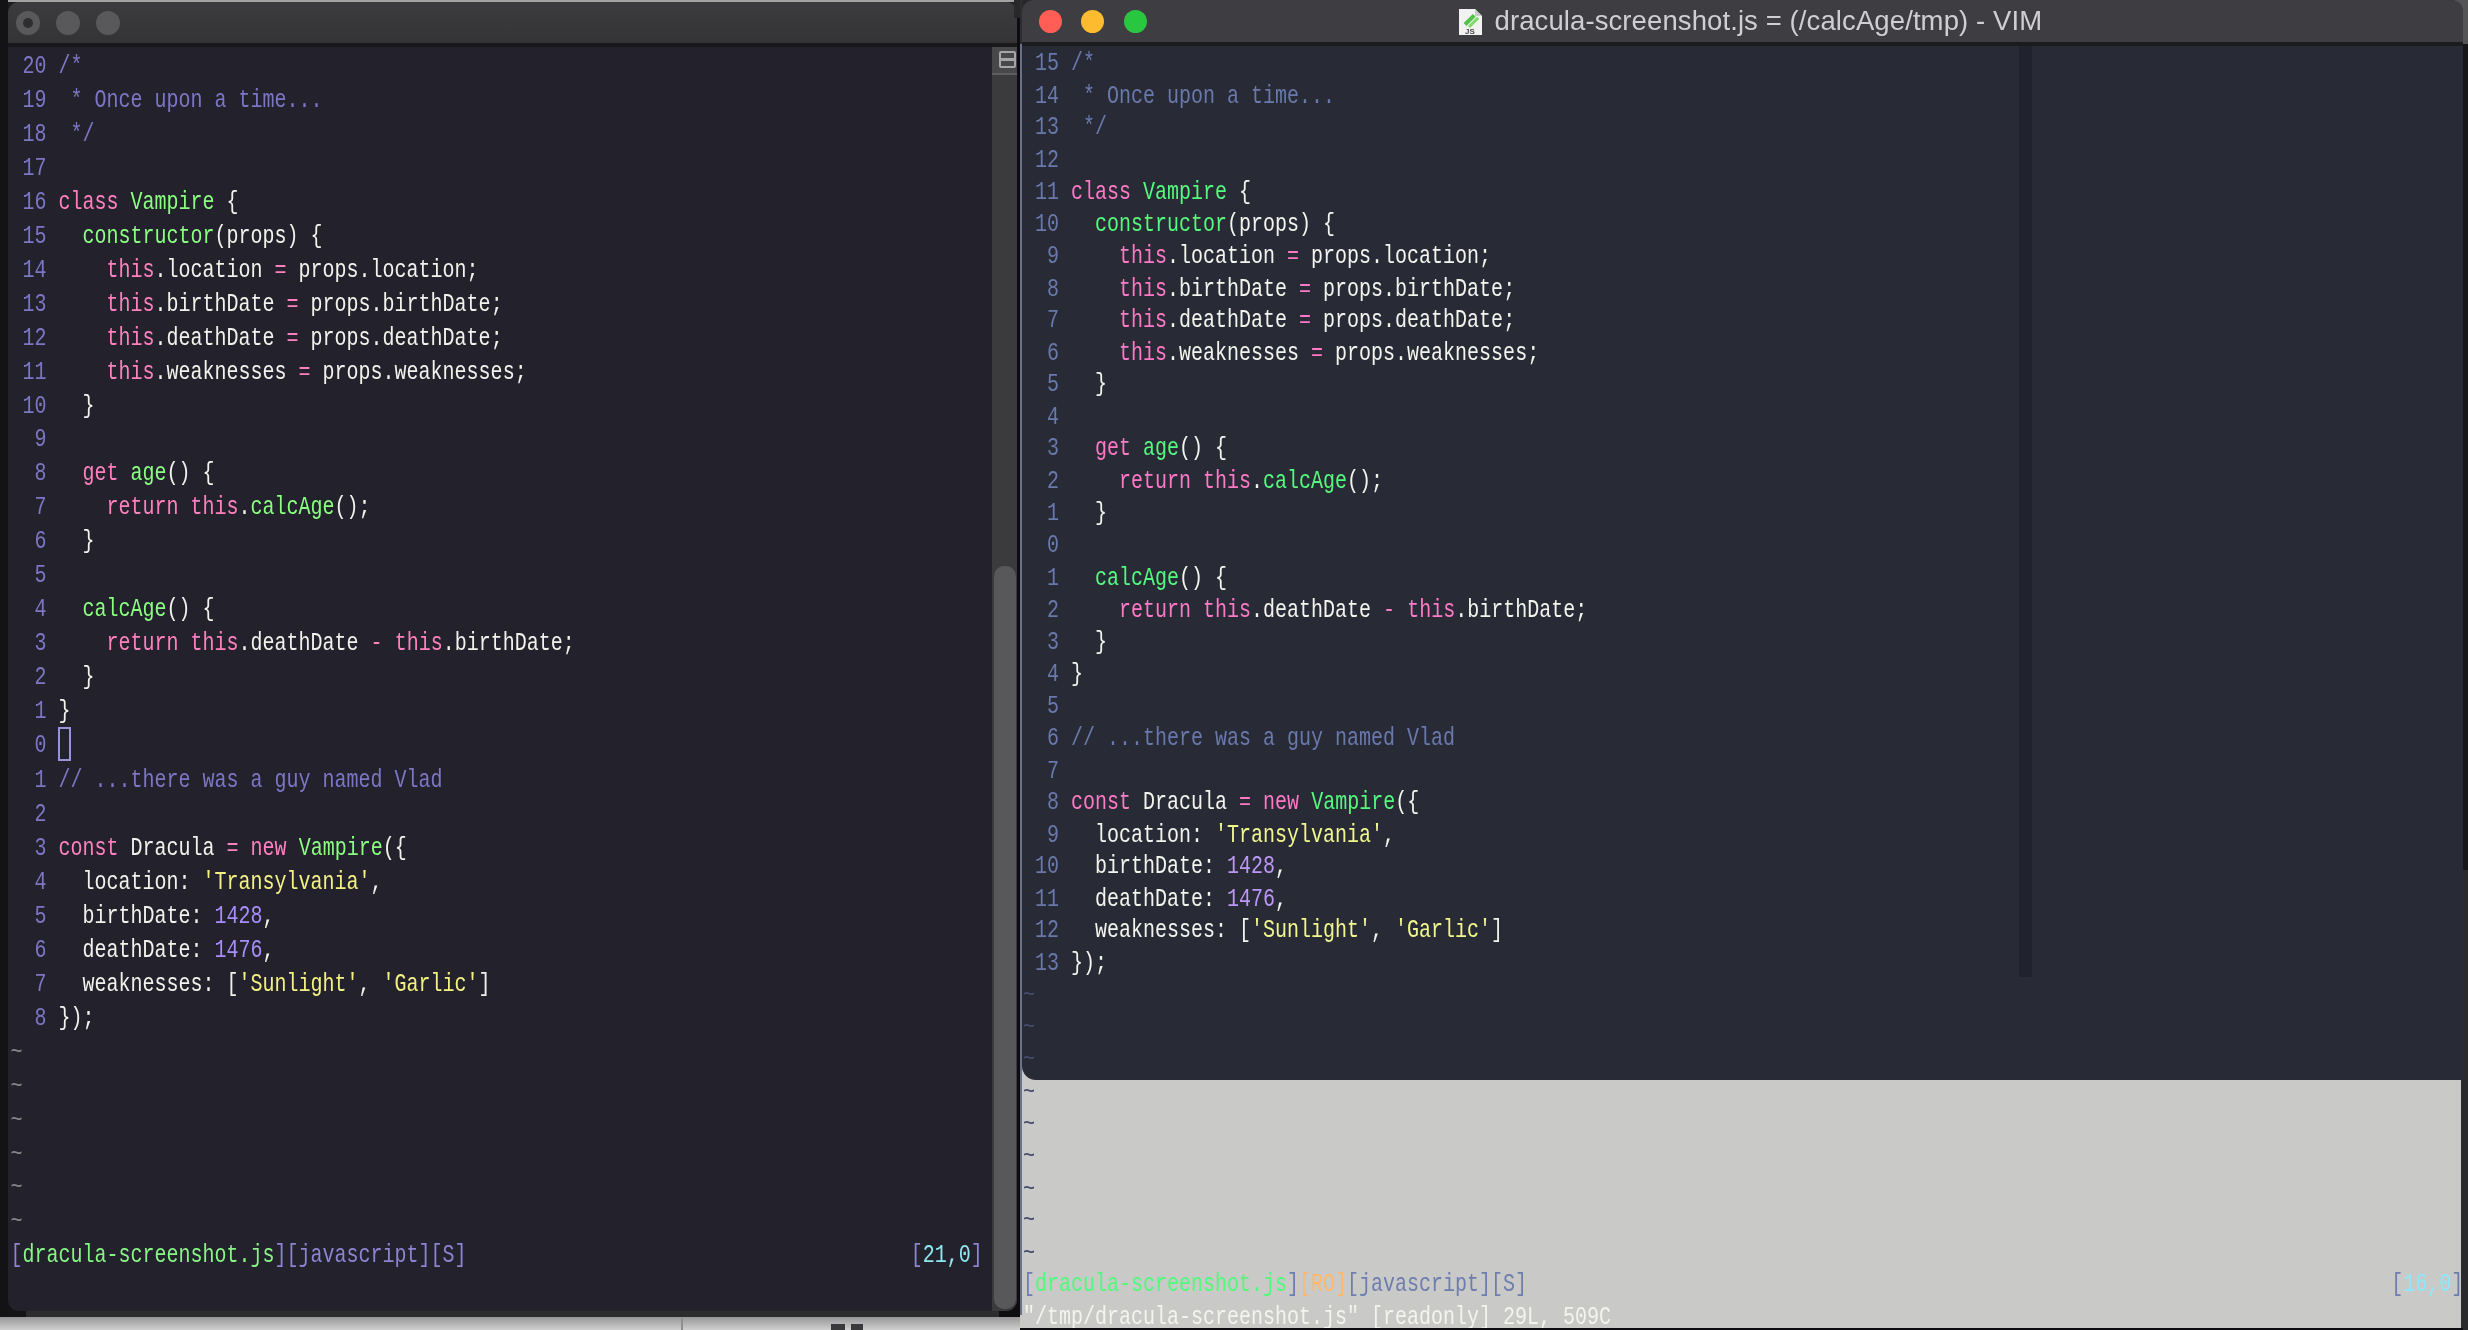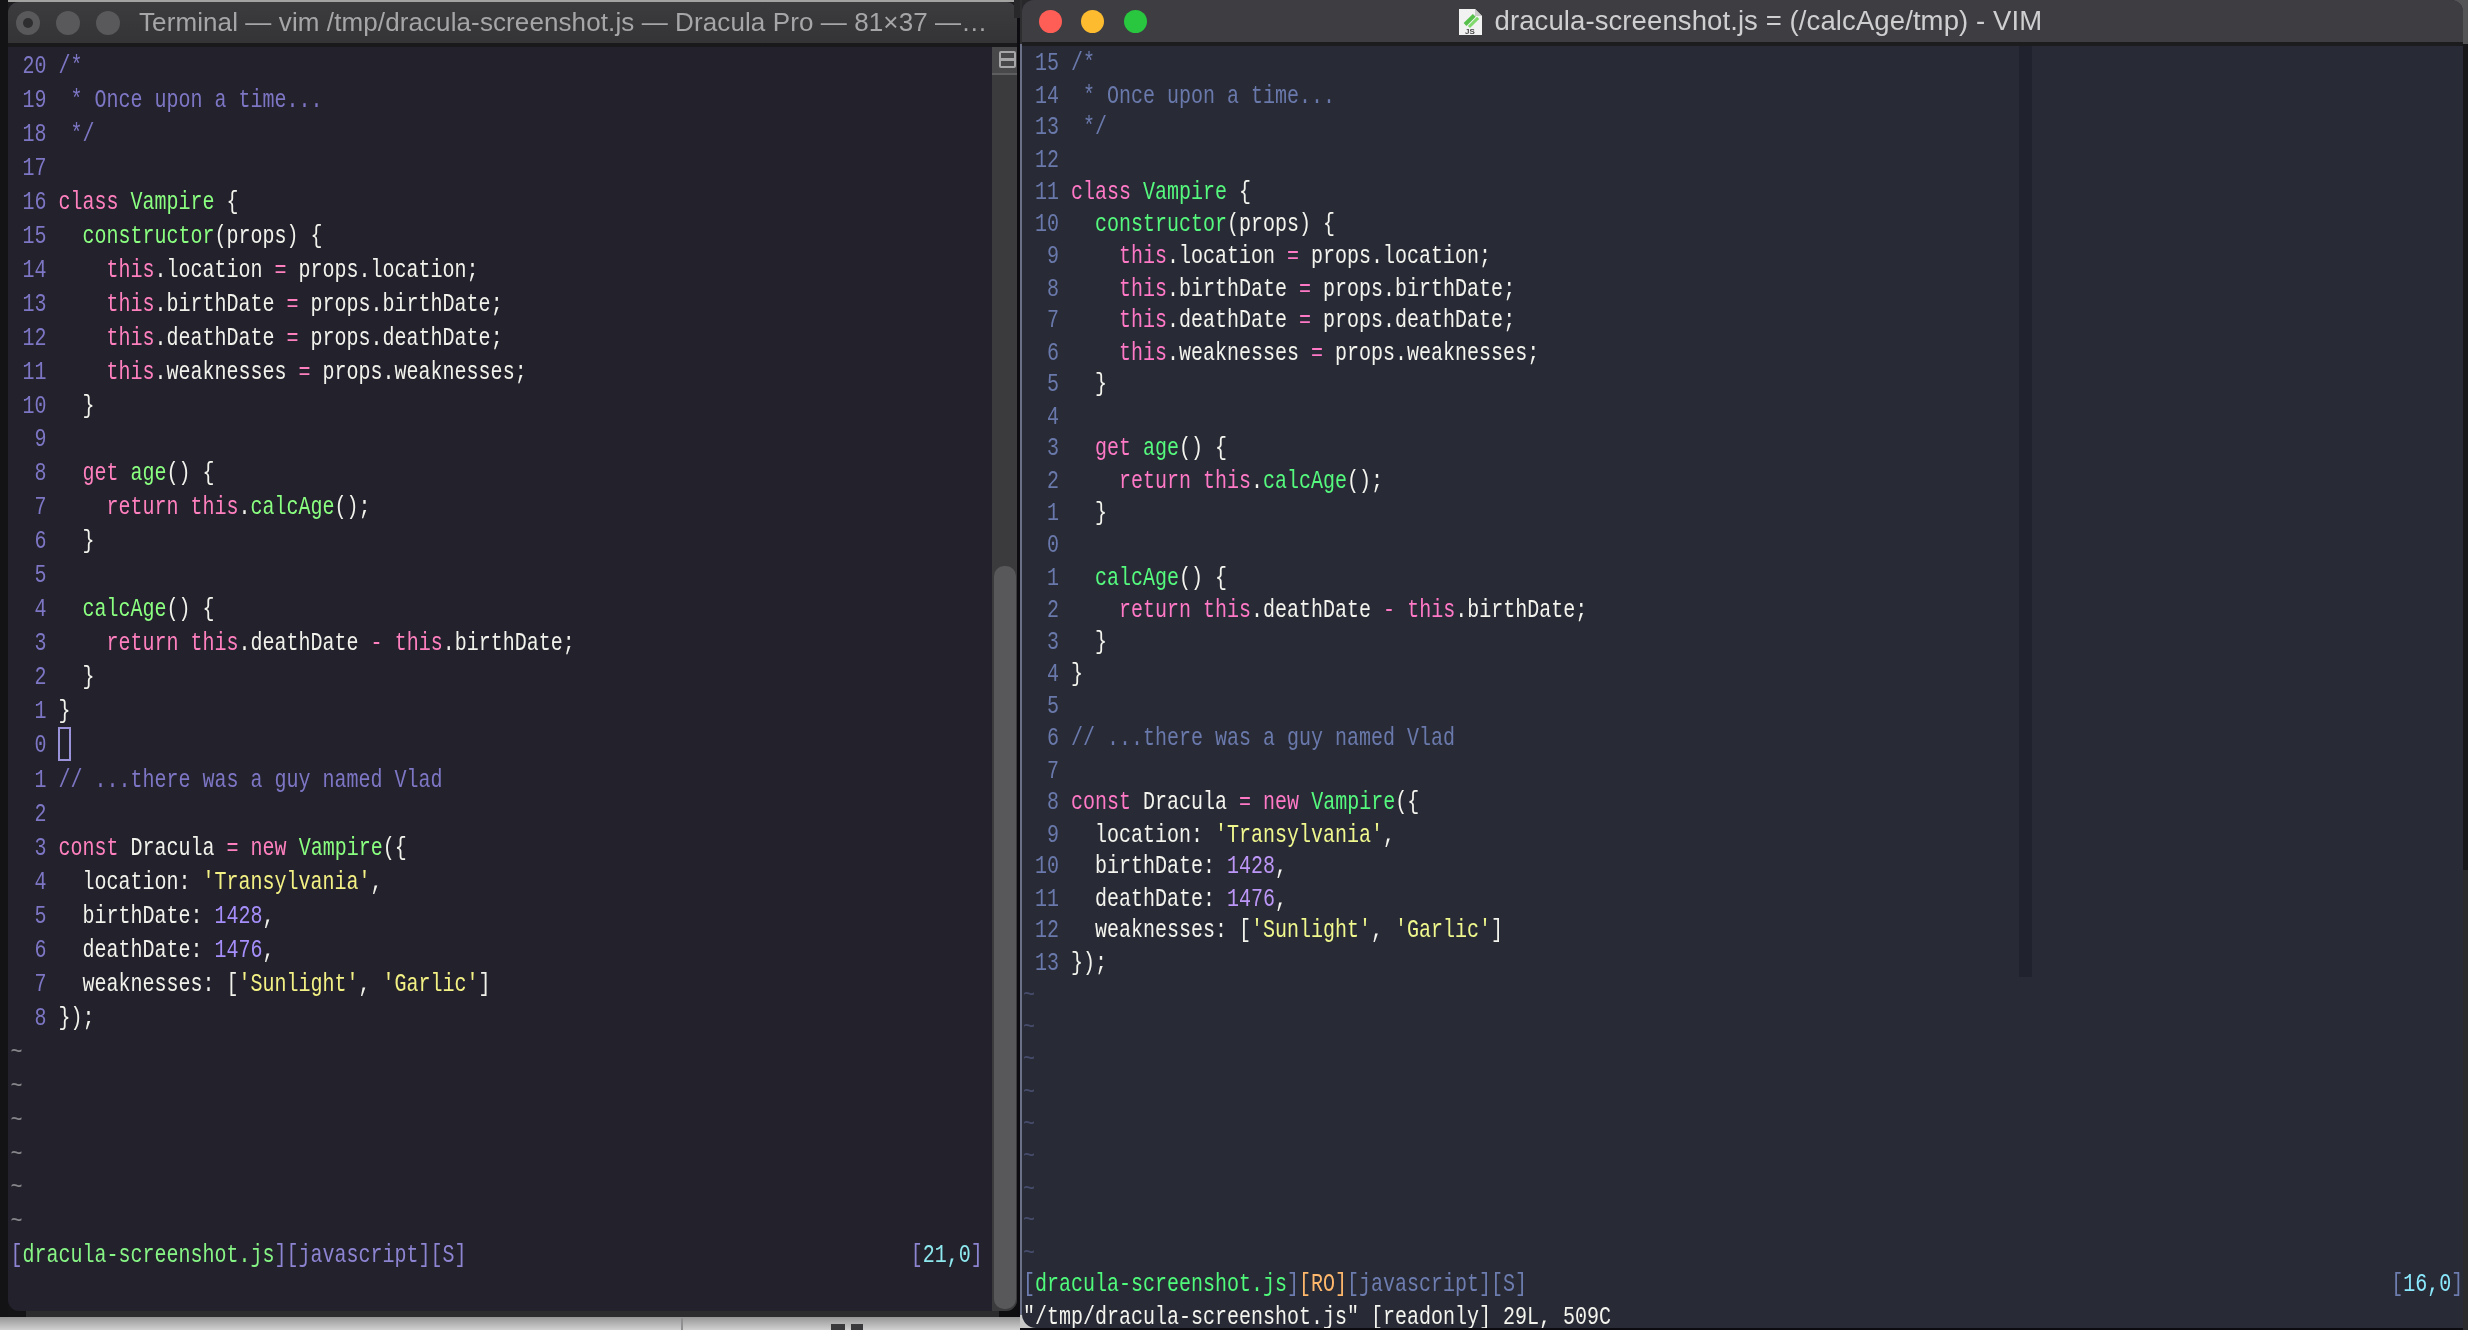--- a/index.html
+++ b/index.html
@@ -43,21 +43,20 @@
 
 <div class="abs" style="left:8px;top:1295px;width:18px;height:22px;background:#141417"></div>
 <div class="abs" style="left:999px;top:1295px;width:18px;height:22px;background:#0e0e11"></div>
 <div class="abs" id="lwin" style="left:8px;top:2px;width:1009px;height:1309px;border-radius:11px;background:#22212c;overflow:hidden">
   <div class="abs" style="left:0;top:0;width:100%;height:41px;background:linear-gradient(#3c3c3f,#343336)"></div>
   <div class="abs" style="left:0;top:41px;width:100%;height:4px;background:#19191c"></div>
   <div class="abs" style="left:8px;top:9px;width:24px;height:24px;border-radius:50%;background:#59595c"></div>
   <div class="abs" style="left:15px;top:16px;width:10px;height:10px;border-radius:50%;background:#2e2e30"></div>
   <div class="abs" style="left:48px;top:9px;width:24px;height:24px;border-radius:50%;background:#59595c"></div>
   <div class="abs" style="left:88px;top:9px;width:24px;height:24px;border-radius:50%;background:#59595c"></div>
-  <div class="abs" style="left:131px;top:0;height:41px;display:flex;align-items:center;font-size:26px;font-weight:500;color:#a6a6a8;letter-spacing:.1px;white-space:nowrap">Terminal — vim /tmp/dracula-screenshot.js — Dracula Pro — 81×37 —…</div>
   <div class="abs" style="left:984px;top:45px;width:25px;height:1264px;background:#3b3b3d"></div>
   <div class="abs" style="left:984px;top:45px;width:25px;height:28px;background:#48484b"></div>
   <div class="abs" style="left:984px;top:71px;width:25px;height:2px;background:#5e5e60"></div>
   <div class="abs" style="left:991px;top:49px;width:17px;height:17px;border:2px solid #a6a6a8;border-radius:2px"></div>
   <div class="abs" style="left:991px;top:56px;width:17px;height:2.5px;background:#a6a6a8"></div>
   <div class="abs" style="left:986px;top:564px;width:22px;height:743px;border-radius:10px;background:#58585a"></div>
 </div>
 <pre id="lpre"><b class="ln"> 20 </b><b class="cm">/*</b>
 <b class="ln"> 19 </b><b class="cm"> * Once upon a time...</b>
 <b class="ln"> 18 </b><b class="cm"> */</b>
@@ -90,21 +89,21 @@
 <b class="nt">~</b>
 <b class="nt">~</b>
 <b class="nt">~</b>
 <b class="nt">~</b>
 <b class="nt">~</b>
 <b class="nt">~</b>
 <b class="sb">[</b><b class="sg">dracula-screenshot.js</b><b class="sb">][javascript][S]</b>                                     <b class="sb">[</b><b class="cy">21,0</b><b class="sb">]</b></pre>
 <div class="abs" style="left:58px;top:727px;width:13px;height:34px;border:2px solid #9b93da"></div>
 
 <div class="abs" style="left:1014px;top:0;width:24px;height:18px;background:#28282b"></div>
-<div class="abs" id="rwin" style="left:1021.5px;top:0;width:1441px;height:1328px;border-radius:12px 12px 0 14px;background:#282a36;overflow:hidden">
+<div class="abs" id="rwin" style="left:1021.5px;top:0;width:1441px;height:1080px;border-radius:12px 12px 0 14px;background:#282a36;overflow:hidden">
   <div class="abs" style="left:0;top:0;width:100%;height:42px;background:#3e3e42"></div>
   <div class="abs" style="left:0;top:42px;width:100%;height:3.5px;background:#1c1c1f"></div>
   <div class="abs" style="left:17px;top:10px;width:23px;height:23px;border-radius:50%;background:#ff5e57"></div>
   <div class="abs" style="left:59px;top:10px;width:23px;height:23px;border-radius:50%;background:#fdbc2f"></div>
   <div class="abs" style="left:102px;top:10px;width:23px;height:23px;border-radius:50%;background:#28c73f"></div>
   <svg class="abs" style="left:436px;top:7px" width="25" height="30" viewBox="0 0 25 30">
     <path d="M1 2 h16 l7 7 v19 h-23 z" fill="#f2f2f2"></path>
     <path d="M17 2 l7 7 h-7 z" fill="#c9c9c9"></path>
     <g transform="rotate(-45 12 14)">
       <rect x="6" y="11" width="13" height="4" fill="#56c04a"></rect>

